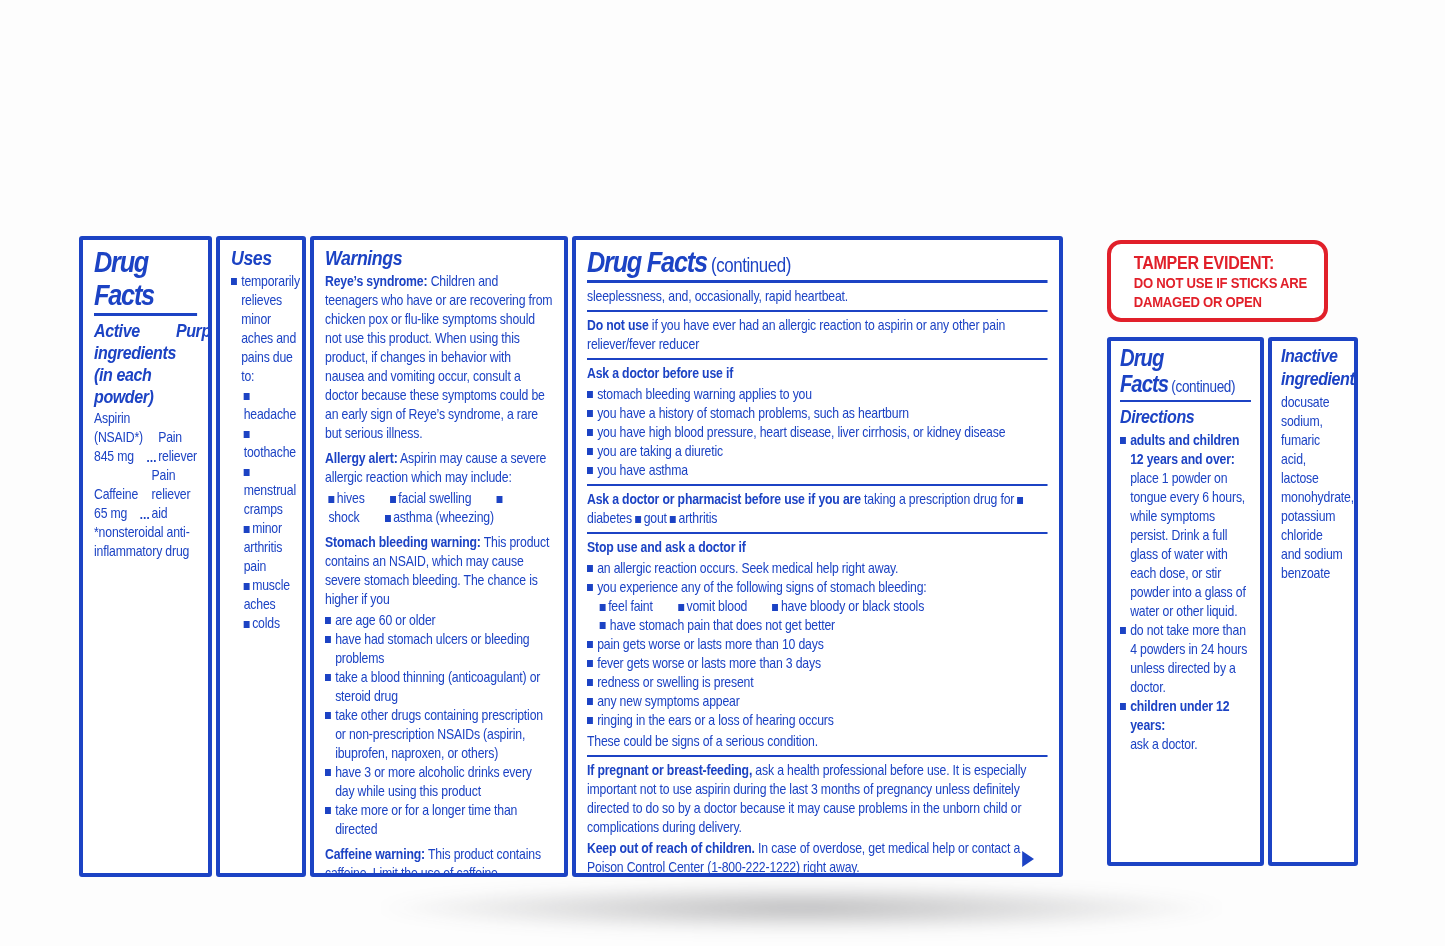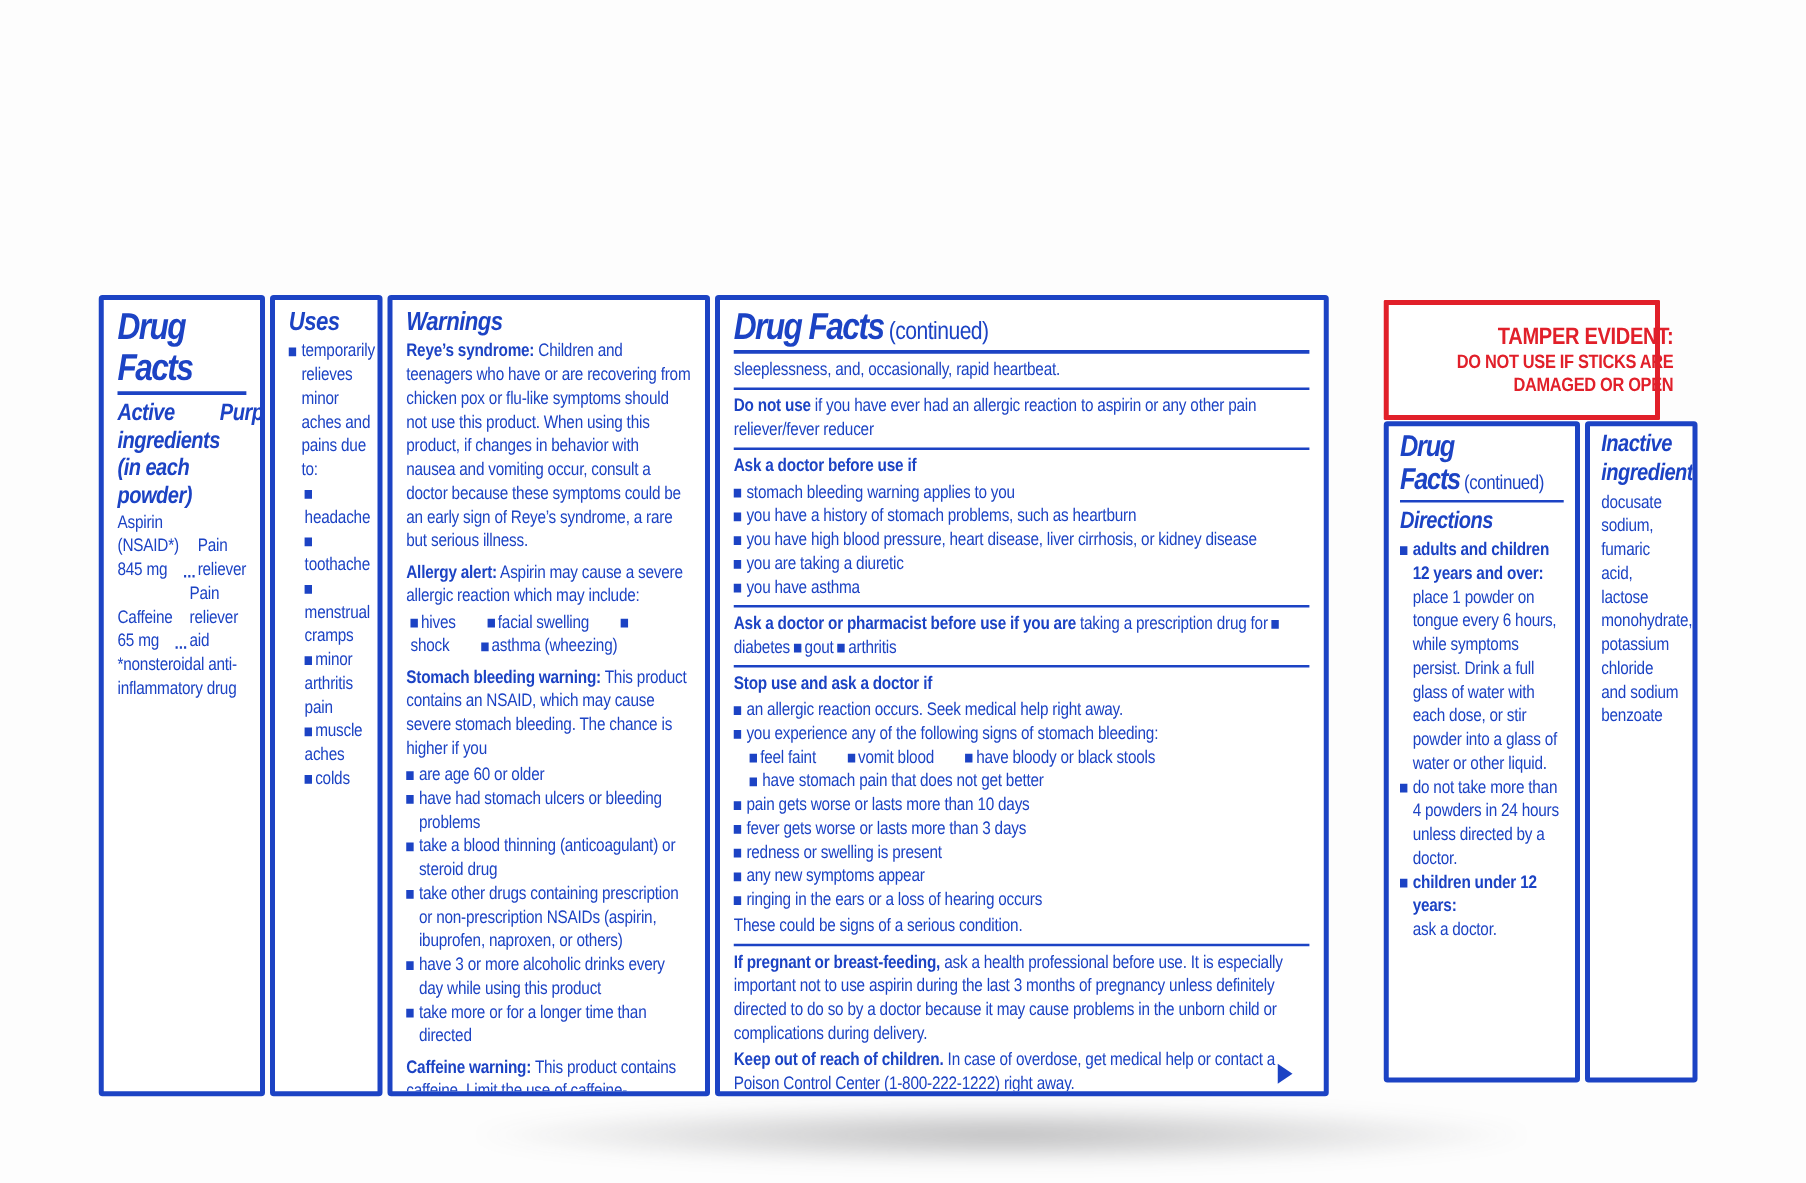--- a/index.html
+++ b/index.html
@@ -46,22 +46,22 @@
   .inline-items-wide span.it { margin-right:26px; }
   .arrow {
     display:inline-block; width:0; height:0;
     border-top:8px solid transparent; border-bottom:8px solid transparent;
     border-left:14px solid var(--blue); vertical-align:-3px; margin-left:8px;
   }
   .arrow-abs { position:absolute; right:16px; bottom:10px; }
 
   
   .tamper {
-    border:4px solid var(--red); background:#fff; border-radius:1px;
-    height:96px; margin-bottom:15px; text-align:right; color:var(--red);
+    border:4px solid var(--red); background:#fff; border-radius:14px;
+    height:82px; margin-bottom:15px; text-align:left; color:var(--red);
     display:flex; flex-direction:column; justify-content:center; padding:2px 4px;
   }
   .tamper .l1 { font-size:19px; font-weight:bold; letter-spacing:-.3px; line-height:1.25; }
   .tamper .l2 { font-size:15.5px; font-weight:bold; letter-spacing:-.3px; line-height:1.2; }
   .r-title { font-size:24px; font-weight:bold; font-style:italic; letter-spacing:-1.2px; line-height:1.1; }
   .r-cont  { font-size:16px; font-weight:normal; font-style:normal; letter-spacing:-.4px; margin-left:4px; }
   .r-sec-h { font-size:19px; font-weight:bold; font-style:italic; letter-spacing:-.5px; line-height:1.2; margin:0 0 2px 0; }
   .r-body  { font-size:14.5px; line-height:19px; letter-spacing:-.2px; }
   .q-row { display:flex; align-items:baseline; }
   .q-label { font-size:20px; font-weight:bold; font-style:italic; letter-spacing:-.6px; }

